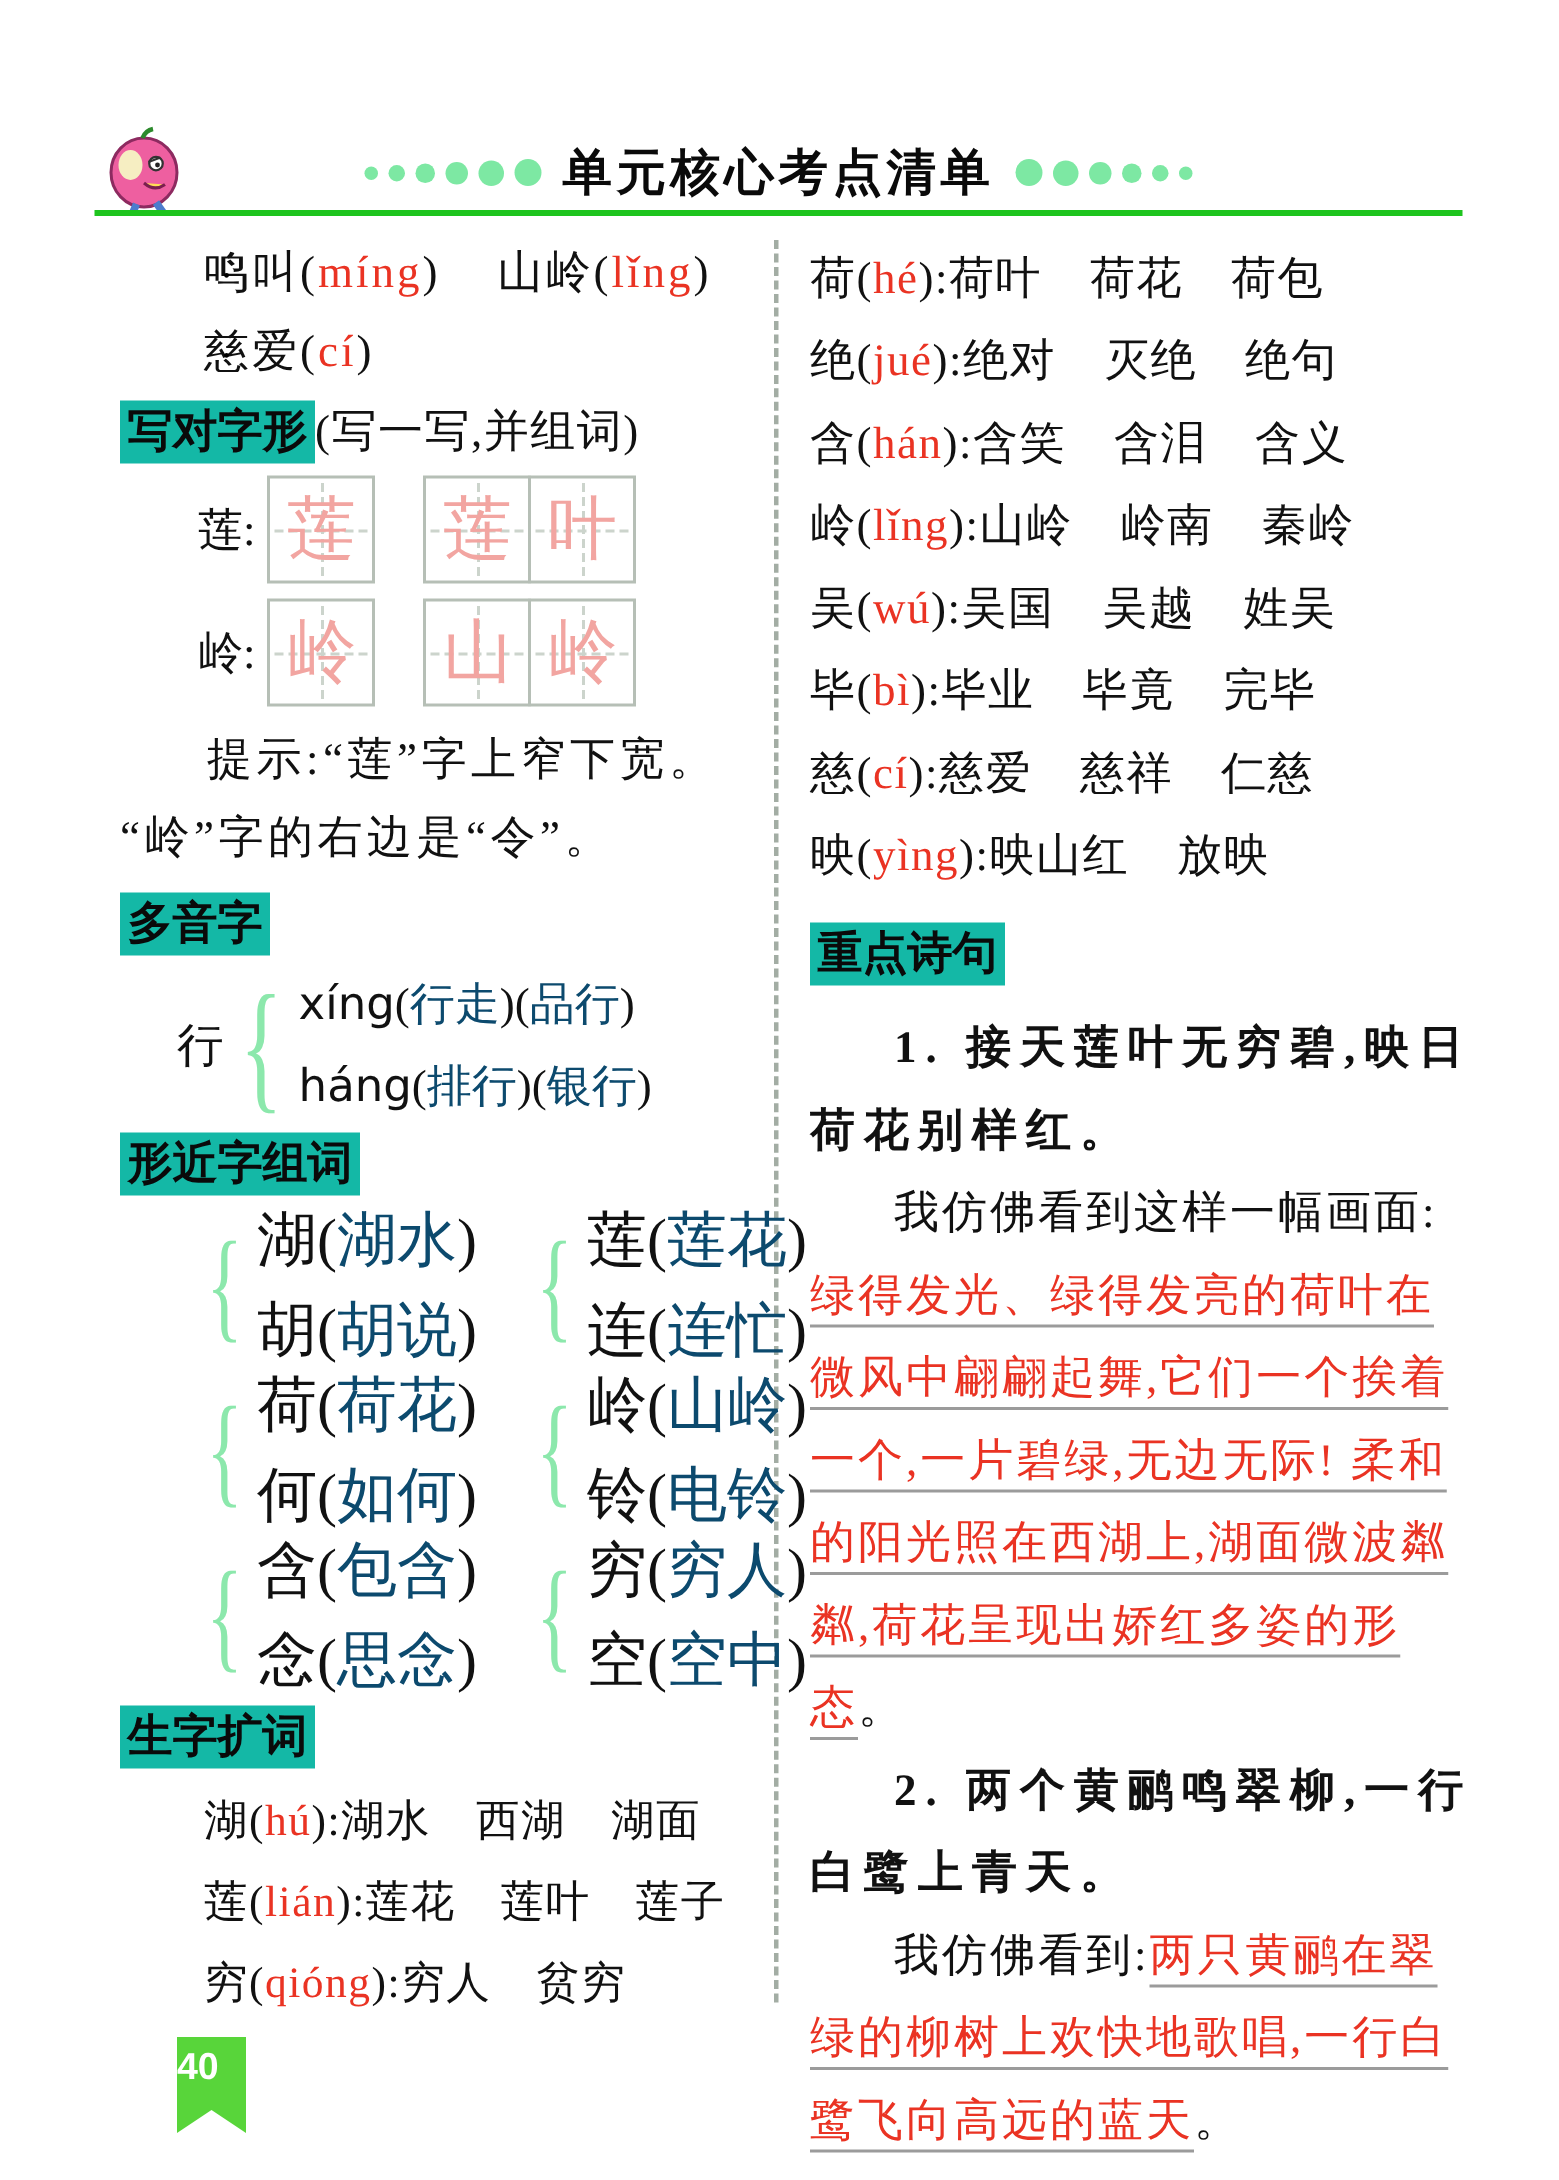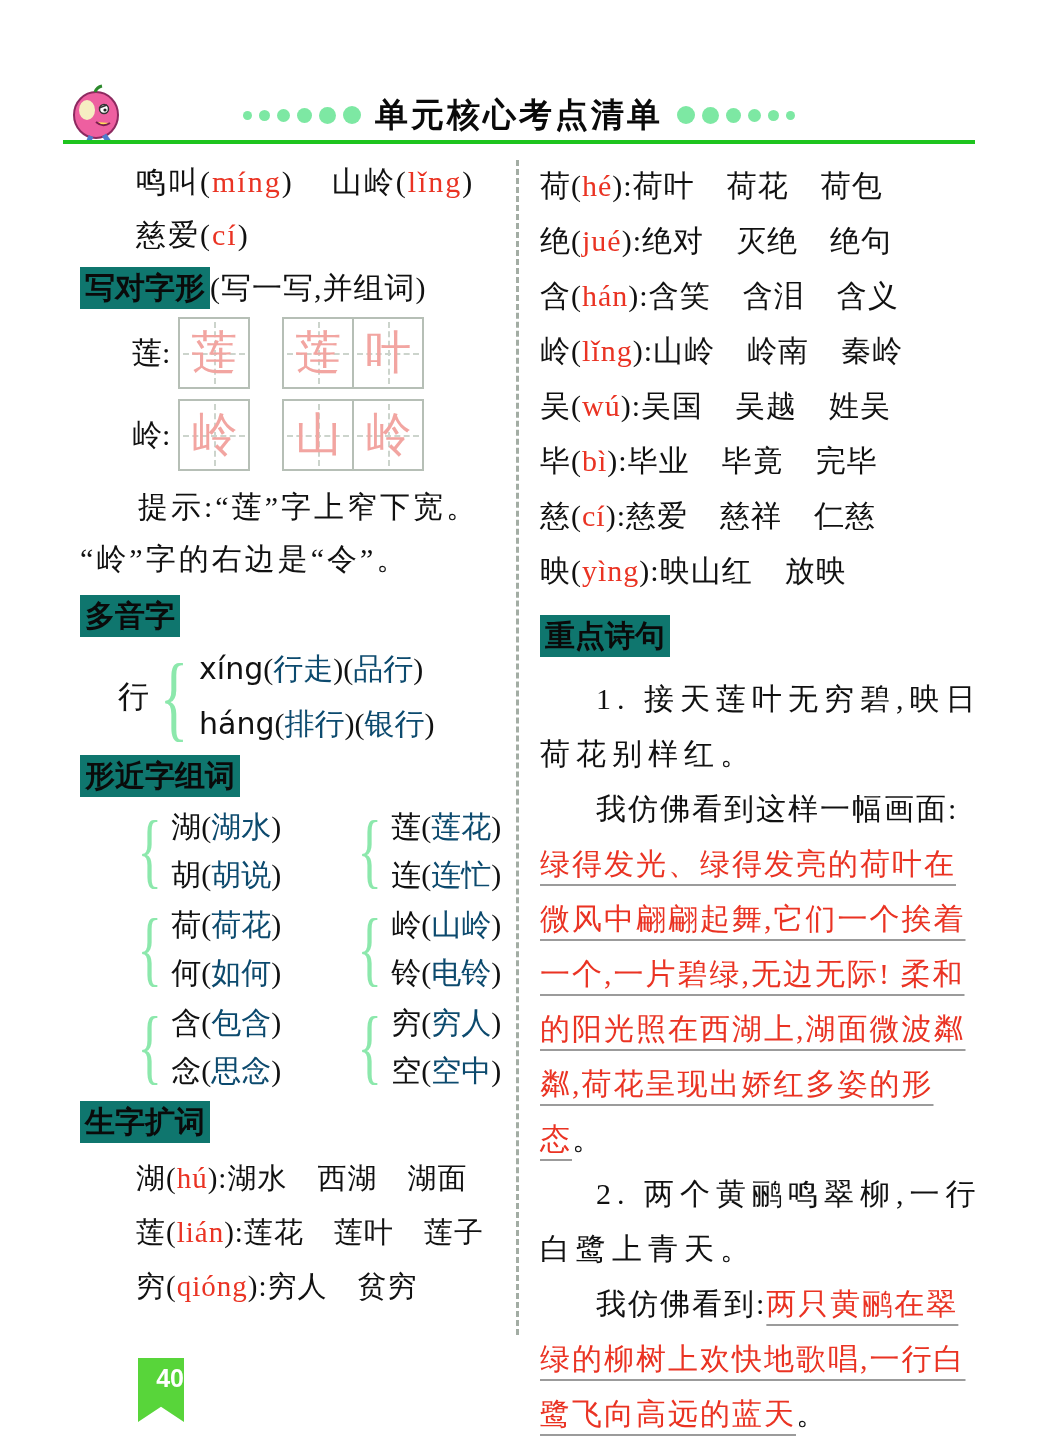--- a/index.html
+++ b/index.html
@@ -21,21 +21,21 @@
   .mascot { position:absolute; left:66px; top:84px; width:62px; height:62px; }
   
   .divider { position:absolute; left:516px; top:160px; height:1175px; width:0;
              border-left:3px dashed #a3ada4; }
   .col-l { position:absolute; left:80px;  top:160px; width:428px; }
   .col-r { position:absolute; left:540px; top:158px; width:442px; font-size:30px; line-height:55px; }
   
   .py  { font-family:Liberation Serif, serif; color:#ea3323; }
   .red { color:#0c4a6e; }
   .paren, .colon { color:#111; }
-  .sec { display:inline-block; background:#0f766e; font-family:"Liberation Sans", sans-serif;
+  .sec { display:inline-block; background:#14b8a6; font-family:"Liberation Sans", sans-serif;
          font-weight:bold; font-size:30px; padding:3px 5px; line-height:1.2; color:#0a0a0a; }
   .sec-row { margin:10px 0 8px 0; }
   .sec-sub { font-size:30px; letter-spacing:1px; }
   .dot-under { position:relative; }
   .dot-under::after { content:"•"; position:absolute; left:50%; transform:translateX(-50%);
                       bottom:-0.62em; font-size:0.45em; color:#000; }
   
   .wline { font-size:30px; letter-spacing:2px; padding-left:56px; line-height:44px; margin-bottom:9px; }
   .wgap { display:inline-block; width:38px; }
   .grid-row { display:flex; align-items:center; margin:8px 0 10px 52px; }
@@ -53,36 +53,36 @@
            transform:scaleX(0.62); display:inline-block; line-height:1; }
   .dy-block { display:flex; align-items:center; margin:12px 0 6px 38px; }
   .dy-char { font-size:31px; }
   .dy-brace { font-size:96px; margin:0 2px; }
   .dy-lines { display:flex; flex-direction:column; gap:14px; font-size:30px; }
   .dy-py { font-family:"DejaVu Sans", sans-serif; color:#111; }
   .pairs-grid { display:grid; grid-template-columns:196px 196px; column-gap:24px; row-gap:10px;
                 margin:10px 0 4px 50px; }
   .pair { display:flex; align-items:center; }
   .pair-brace { font-size:82px; margin-right:2px; }
-  .pair-lines { display:flex; flex-direction:column; gap:8px; font-size:30px; line-height:40px; }
+  .pair-lines { display:flex; flex-direction:column; gap:20px; font-size:40px; line-height:40px; }
   .exp-l { font-size:29px; padding-left:56px; line-height:54px; letter-spacing:1px; }
   .exp-l .w { margin-right:30px; } .exp-l .w:last-child { margin-right:0; }
   
   .entry { letter-spacing:1px; }
   .entry .w { margin-right:32px; } .entry .w:last-child { margin-right:0; }
-  .poem  { letter-spacing:6px; text-indent:56px; }
+  .poem  { letter-spacing:6px; text-indent:56px;font-weight:bold; }
   .mixed { letter-spacing:2px; text-indent:56px; }
   .redline { color:#ea3323; text-decoration:underline; text-decoration-color:#9b9b9b;
              text-decoration-thickness:2px; text-underline-offset:10px; }
   .blk { color:#111; }
   
   .bookmark { position:absolute; left:118px; top:1358px; width:46px; height:64px;
               background:#58d53a; clip-path:polygon(0 0,100% 0,100% 100%,50% 76%,0 100%);
               color:#fff; font-family:"Liberation Sans", sans-serif; font-weight:bold;
-              font-size:25px; text-align:right; padding-top:6px;margin-left:20px; }
+              font-size:25px; text-align:left; padding-top:6px; }
 </style>
 </head>
 <body>
 
 <div class="page">
 
   <svg class="mascot" viewBox="0 0 62 62">
     <ellipse cx="30" cy="31" rx="22" ry="23" fill="#ee5fa0" stroke="#8d2a60" stroke-width="2"></ellipse>
     <ellipse cx="21" cy="26" rx="8" ry="10" fill="#f6eec2"></ellipse>
     <path d="M29 8 q2 -5 7 -6" stroke="#2c8a2c" stroke-width="3" fill="none"></path>

